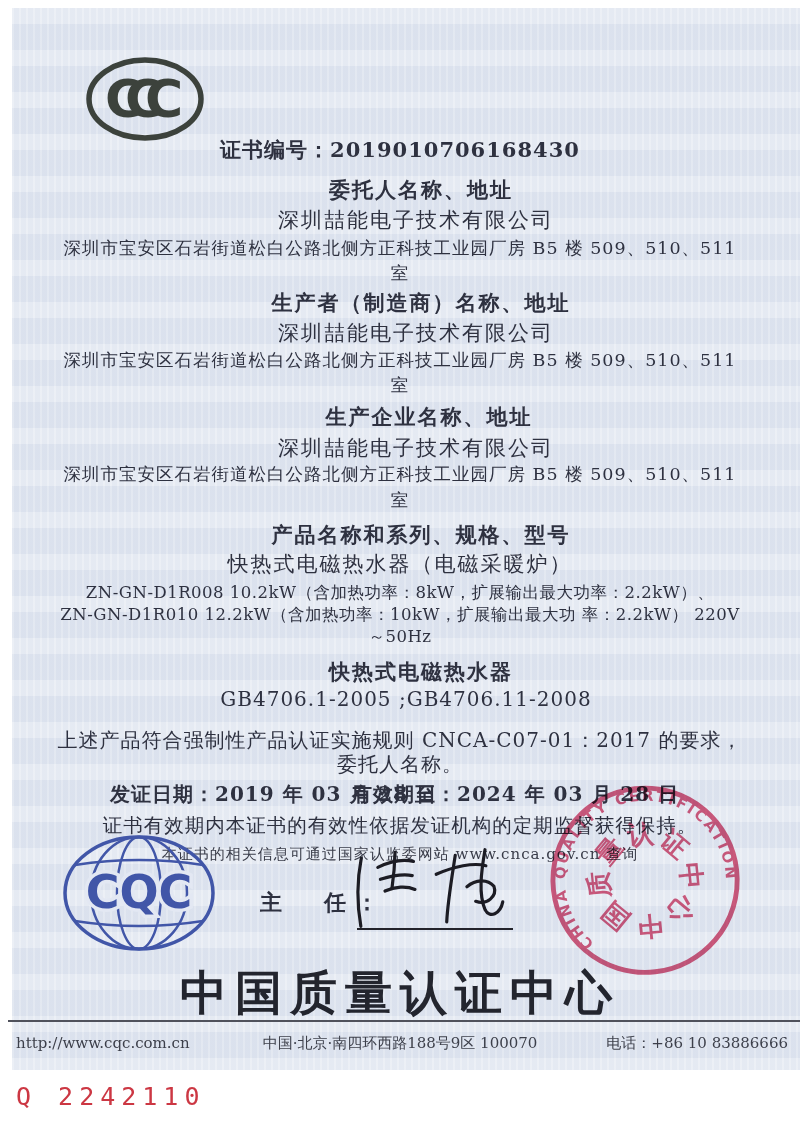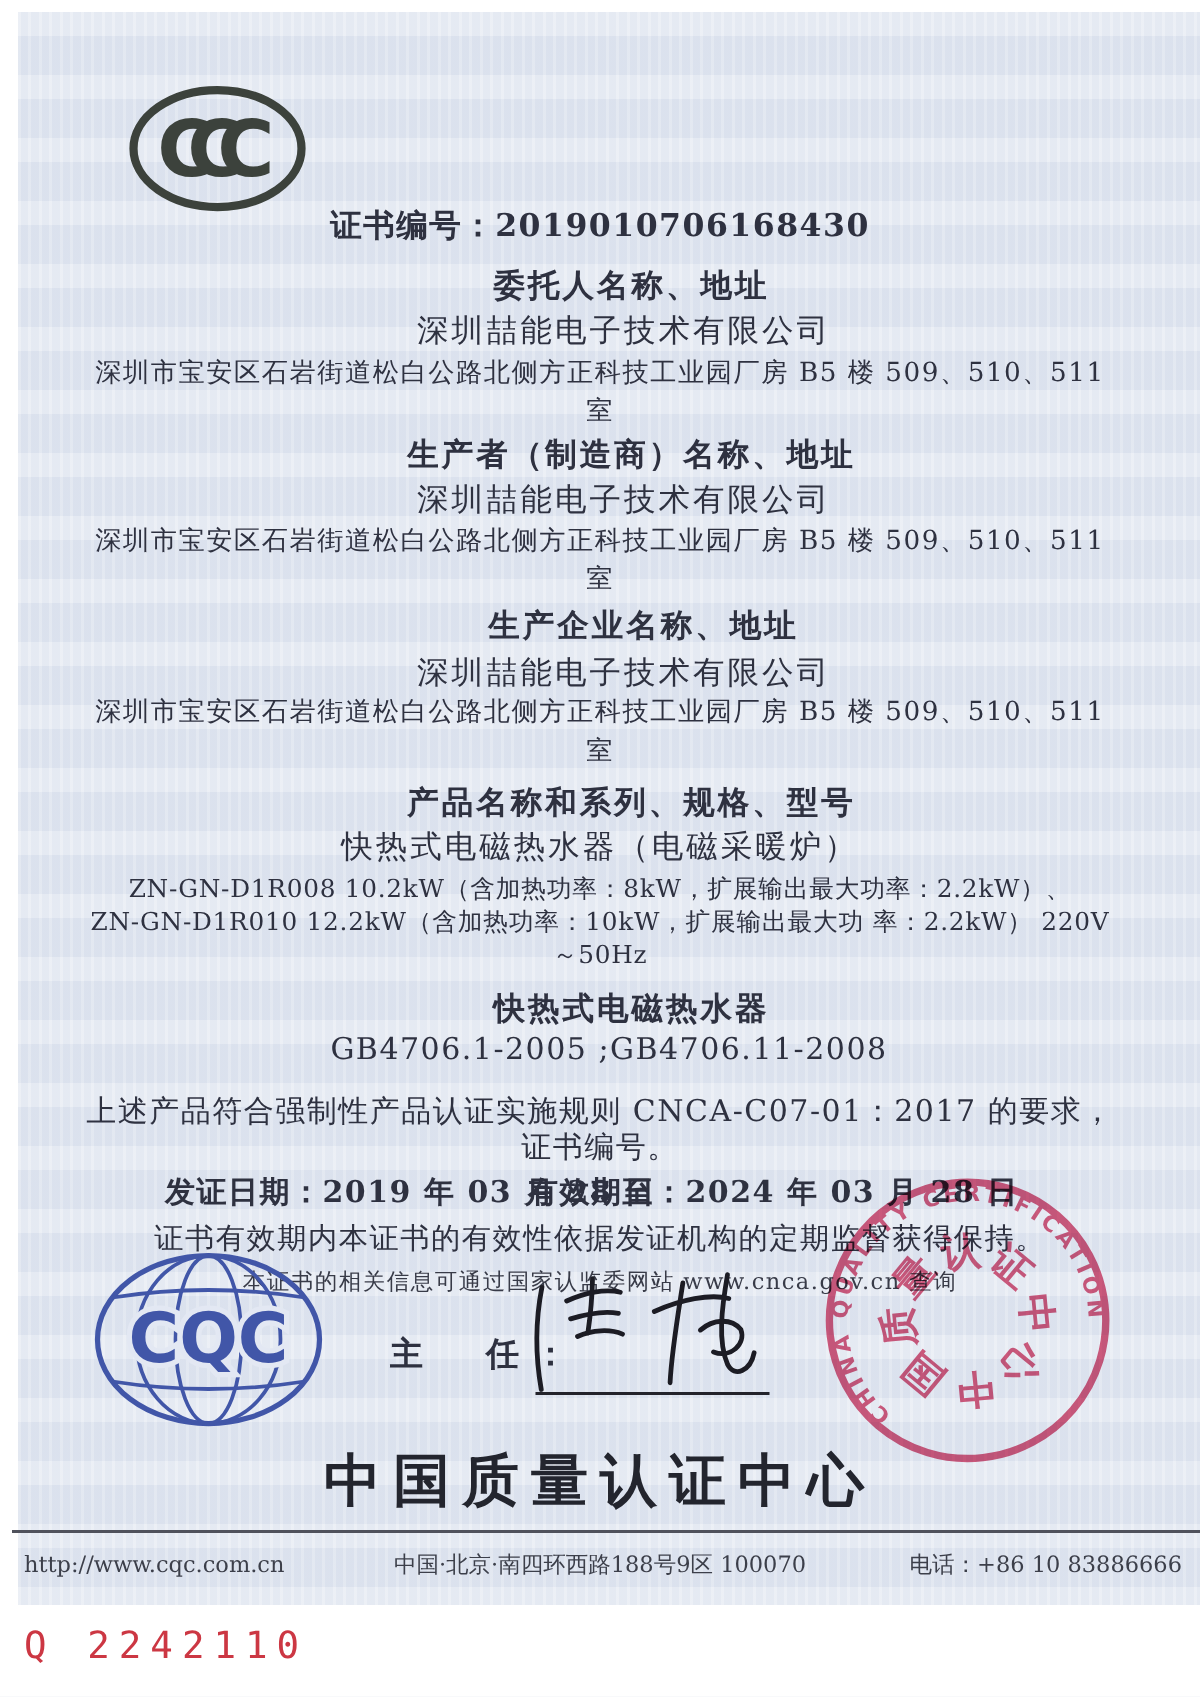--- a/index.html
+++ b/index.html
@@ -25,21 +25,21 @@
   .prod-name { font-size:21px; letter-spacing:2px; }
   .model { font-size:16.5px; letter-spacing:0.5px; }
   .std { font-size:20px; letter-spacing:1px;margin-left:12px; }
   .stmt { font-size:20px; letter-spacing:1px; }
   .dates { font-size:20px; font-weight:bold; letter-spacing:1px; }
   .note { font-size:19.5px; letter-spacing:1px; }
   .smallnote { font-size:15px; letter-spacing:1px; color:#383b48; }
   .director { font-size:22px; font-weight:bold; letter-spacing:10px; }
   .sig-line { background:#23232b; height:2px; }
   .org-big { font-family:"DejaVu Sans","Liberation Sans",sans-serif; font-weight:bold;
-             font-size:38px; letter-spacing:8px; color:#23252e; }
+             font-size:47px; letter-spacing:8px; color:#23252e; }
   .rule { background:#50525c; height:2px; }
   .footer-txt { font-size:15px; color:#3c3f4a; }
   .serial { font-family:"DejaVu Sans Mono","Liberation Mono",monospace;
             font-size:25px; letter-spacing:6px; color:#cc3743; }
   .seal-wrap { transform:rotate(-28deg); opacity:0.88; mix-blend-mode:multiply; }
 </style>
 </head>
 <body>
 
 <div class="page">
@@ -75,21 +75,21 @@
   <div class="abs ctr sec-head ink" style="top:521px;">产品名称和系列、规格、型号</div>
   <div class="abs ctr prod-name ink" style="top:550px;">快热式电磁热水器（电磁采暖炉）</div>
   <div class="abs ctr model ink" style="top:582px;">ZN-GN-D1R008 10.2kW（含加热功率：8kW，扩展输出最大功率：2.2kW）、</div>
   <div class="abs ctr model ink" style="top:604px;">ZN-GN-D1R010 12.2kW（含加热功率：10kW，扩展输出最大功  率：2.2kW） 220V</div>
   <div class="abs ctr model ink" style="top:626px;">～50Hz</div>
 
   <div class="abs ctr sec-head ink" style="top:658px;">快热式电磁热水器</div>
   <div class="abs ctr std ink" style="top:687px;">GB4706.1-2005 ;GB4706.11-2008</div>
 
   <div class="abs ctr stmt ink" style="top:727px;">上述产品符合强制性产品认证实施规则 CNCA-C07-01：2017 的要求，</div>
-  <div class="abs ctr stmt ink" style="top:751px;">证书编号。</div>
+  <div class="abs ctr stmt ink" style="top:751px;">委托人名称。</div>
 
   <div class="abs dates ink" style="left:110px; top:781px;">发证日期：2019 年 03 月 28 日</div>
   <div class="abs dates ink" style="left:352px; top:781px;">有效期至：2024 年 03 月 28 日</div>
 
   <div class="abs ctr note ink" style="top:812px;">证书有效期内本证书的有效性依据发证机构的定期监督获得保持。</div>
   <div class="abs ctr smallnote" style="top:845px;">本证书的相关信息可通过国家认监委网站 www.cnca.gov.cn 查询</div>
 
   <div class="abs" style="left:60px; top:832px;">
     <svg width="158" height="122" viewBox="0 0 158 122">
       <ellipse cx="79" cy="61" rx="74" ry="56" fill="none" stroke="#4156a8" stroke-width="3.5"></ellipse>

